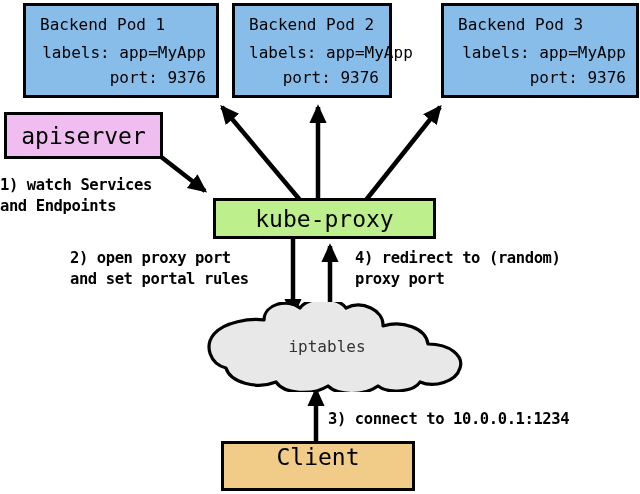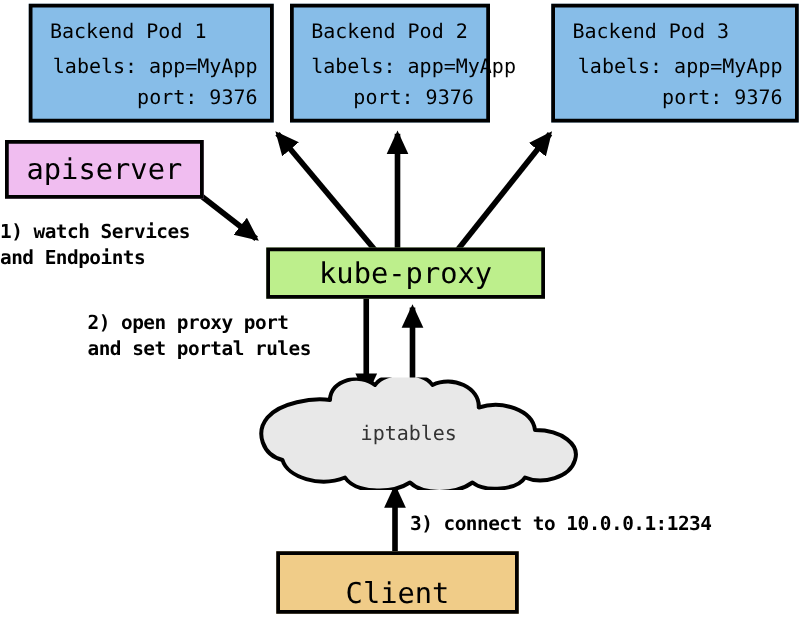--- a/index.html
+++ b/index.html
@@ -70,21 +70,21 @@
   }
   #kubeproxy .label { font-size: 23px; color:#000; }
 
   #client {
     left: 221px;
     top: 441px;
     width: 194px;
     height: 50px;
     background: var(--client-bg);
     align-items: center;
-    justify-content: flex-end;
+    justify-content: flex-start;
   }
   #client .label { font-size: 23px; color:#000; }
 
   .cloud-wrap {
     position: absolute;
     left: 188px;
     top: 302px;
     width: 278px;
     height: 90px;
   }
@@ -195,14 +195,16 @@
 
   <div class="node" id="client" style="--client-bg:#f0cc88">
     <div class="label">Client</div>
   </div>
 
   <div class="ann" id="ann1">1) watch Services
 and Endpoints</div>
   <div class="ann" id="ann2">2) open proxy port
 and set portal rules</div>
   <div class="ann" id="ann3">3) connect to 10.0.0.1:1234</div>
+  <div class="ann" id="ann4">4) redirect to (random)
+proxy port</div>
 
 </div>
 
 </body></html>

